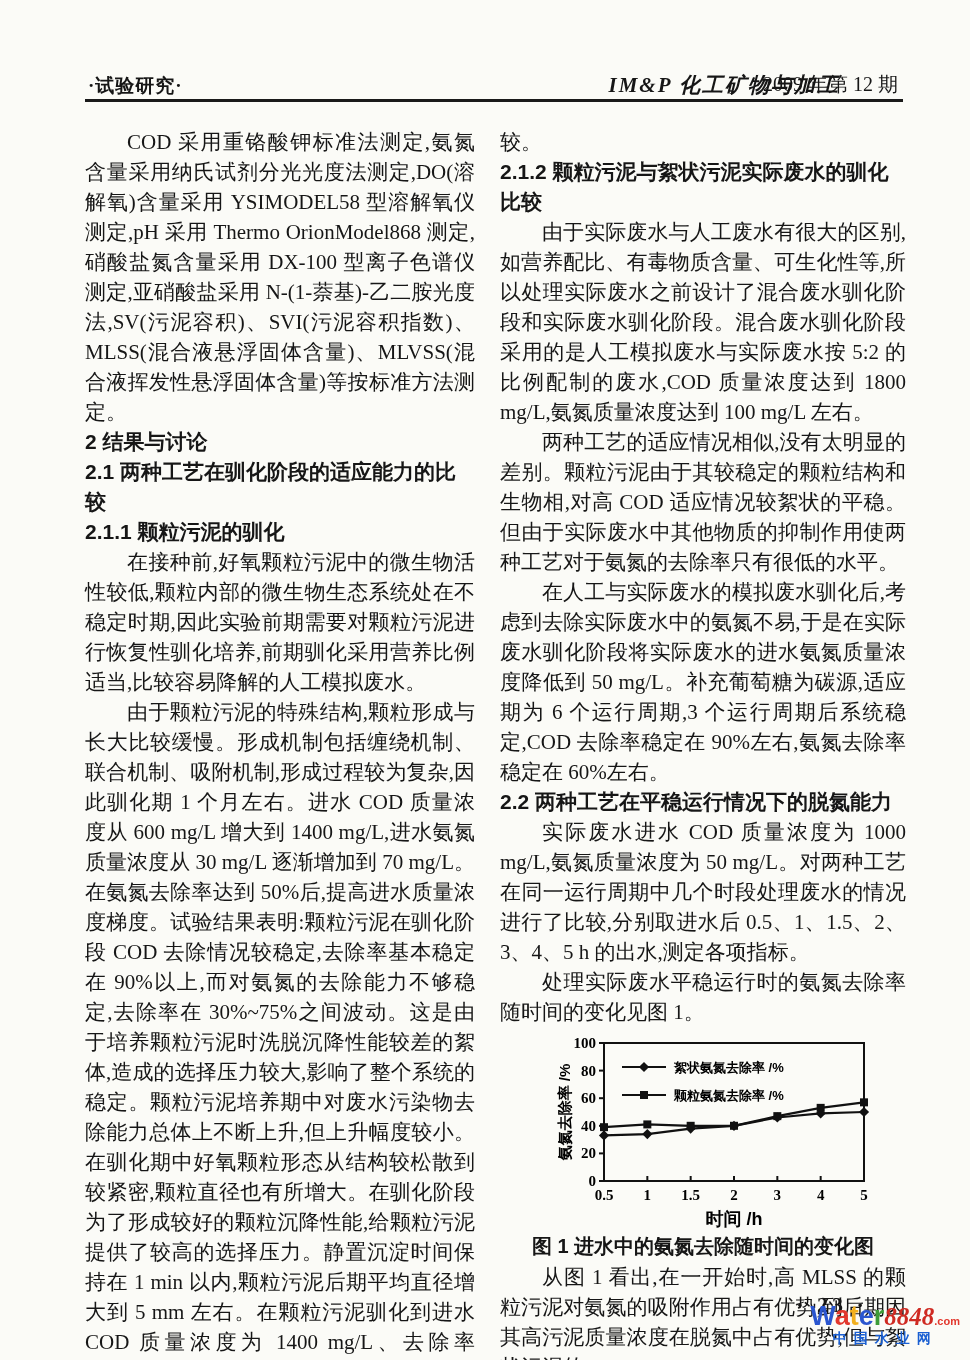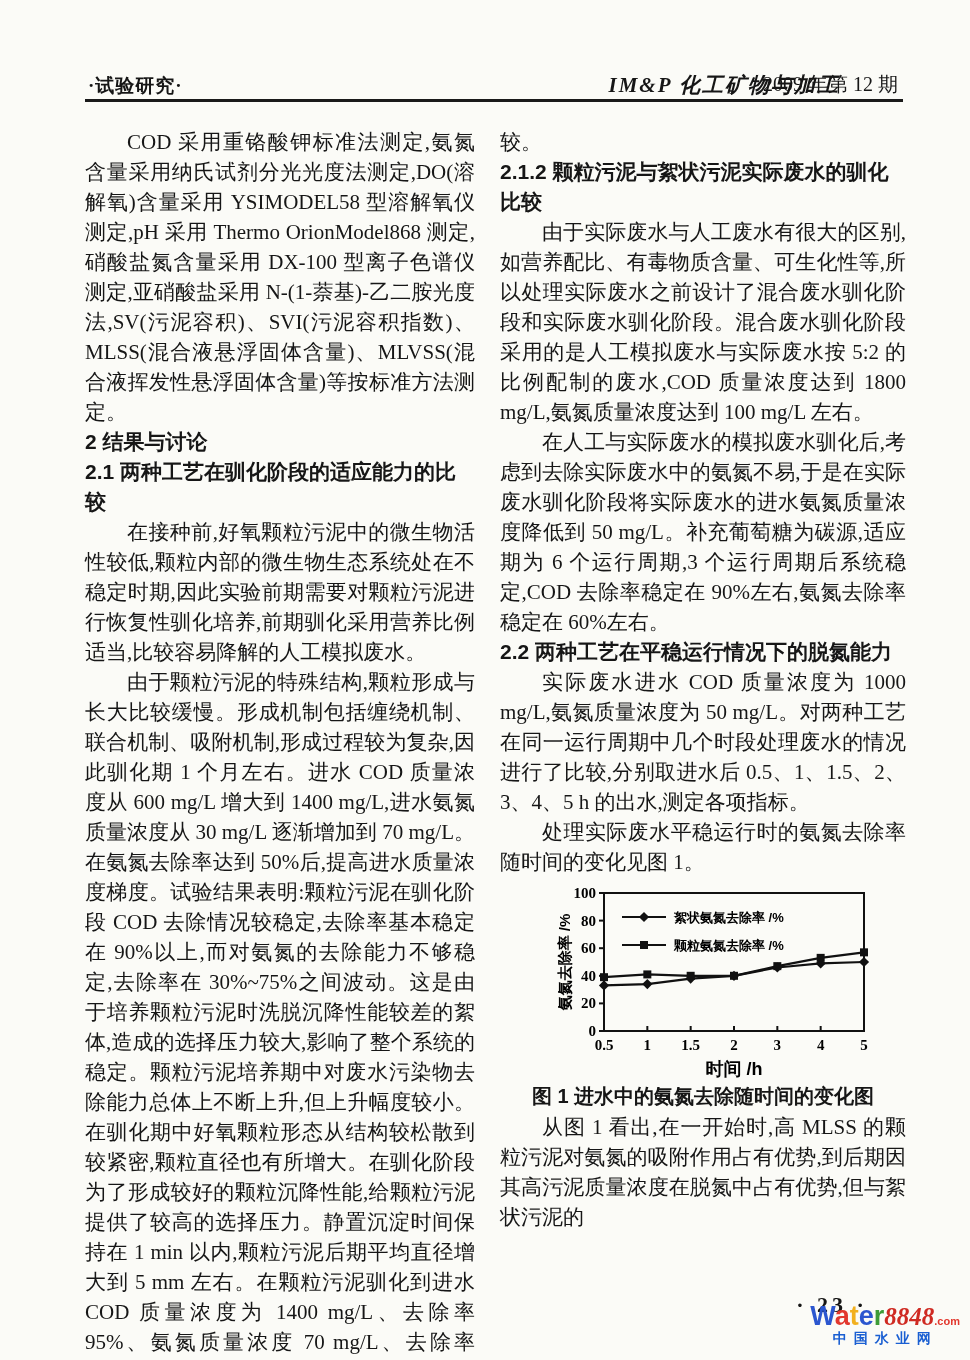--- a/index.html
+++ b/index.html
@@ -47,28 +47,30 @@
   <div class="hdr-left">·试验研究·</div>
   <div class="hdr-center">IM&amp;P 化工矿物与加工</div>
   <div class="hdr-right">2009 年第 12 期</div>
   <div class="hdr-rule"></div>
 
 
   <div class="col col-left">
     <p class="para">COD 采用重铬酸钾标准法测定,氨氮含量采用纳氏试剂分光光度法测定,DO(溶解氧)含量采用 YSIMODEL58 型溶解氧仪测定,pH 采用 Thermo OrionModel868 测定,硝酸盐氮含量采用 DX-100 型离子色谱仪测定,亚硝酸盐采用 N-(1-萘基)-乙二胺光度法,SV(污泥容积)、SVI(污泥容积指数)、MLSS(混合液悬浮固体含量)、MLVSS(混合液挥发性悬浮固体含量)等按标准方法测定。</p>
     <h3 class="hd">2  结果与讨论</h3>
     <h3 class="hd">2.1  两种工艺在驯化阶段的适应能力的比较</h3>
+    <h3 class="hd">2.1.1  颗粒污泥的驯化</h3>
     <p class="para">在接种前,好氧颗粒污泥中的微生物活性较低,颗粒内部的微生物生态系统处在不稳定时期,因此实验前期需要对颗粒污泥进行恢复性驯化培养,前期驯化采用营养比例适当,比较容易降解的人工模拟废水。</p>
     <p class="para">由于颗粒污泥的特殊结构,颗粒形成与长大比较缓慢。形成机制包括缠绕机制、联合机制、吸附机制,形成过程较为复杂,因此驯化期 1 个月左右。进水 COD 质量浓度从 600 mg/L 增大到 1400 mg/L,进水氨氮质量浓度从 30 mg/L 逐渐增加到 70 mg/L。在氨氮去除率达到 50%后,提高进水质量浓度梯度。试验结果表明:颗粒污泥在驯化阶段 COD 去除情况较稳定,去除率基本稳定在 90%以上,而对氨氮的去除能力不够稳定,去除率在 30%~75%之间波动。这是由于培养颗粒污泥时洗脱沉降性能较差的絮体,造成的选择压力较大,影响了整个系统的稳定。颗粒污泥培养期中对废水污染物去除能力总体上不断上升,但上升幅度较小。在驯化期中好氧颗粒形态从结构较松散到较紧密,颗粒直径也有所增大。在驯化阶段为了形成较好的颗粒沉降性能,给颗粒污泥提供了较高的选择压力。静置沉淀时间保持在 1 min 以内,颗粒污泥后期平均直径增大到 5 mm 左右。在颗粒污泥驯化到进水 COD 质量浓度为 1400 mg/L、去除率 95%、氨氮质量浓度 70 mg/L、去除率 75%时,引入絮状污泥进行驯化比</p>
   </div>
 
   <div class="col col-right">
     <p class="cont">较。</p>
     <h3 class="hd">2.1.2  颗粒污泥与絮状污泥实际废水的驯化比较</h3>
     <p class="para">由于实际废水与人工废水有很大的区别,如营养配比、有毒物质含量、可生化性等,所以处理实际废水之前设计了混合废水驯化阶段和实际废水驯化阶段。混合废水驯化阶段采用的是人工模拟废水与实际废水按 5:2 的比例配制的废水,COD 质量浓度达到 1800 mg/L,氨氮质量浓度达到 100 mg/L 左右。</p>
+    <p class="para">两种工艺的适应情况相似,没有太明显的差别。颗粒污泥由于其较稳定的颗粒结构和生物相,对高 COD 适应情况较絮状的平稳。但由于实际废水中其他物质的抑制作用使两种工艺对于氨氮的去除率只有很低的水平。</p>
     <p class="para">在人工与实际废水的模拟废水驯化后,考虑到去除实际废水中的氨氮不易,于是在实际废水驯化阶段将实际废水的进水氨氮质量浓度降低到 50 mg/L。补充葡萄糖为碳源,适应期为 6 个运行周期,3 个运行周期后系统稳定,COD 去除率稳定在 90%左右,氨氮去除率稳定在 60%左右。</p>
     <h3 class="hd">2.2  两种工艺在平稳运行情况下的脱氮能力</h3>
     <p class="para">实际废水进水 COD 质量浓度为 1000 mg/L,氨氮质量浓度为 50 mg/L。对两种工艺在同一运行周期中几个时段处理废水的情况进行了比较,分别取进水后 0.5、1、1.5、2、3、4、5 h 的出水,测定各项指标。</p>
     <p class="para">处理实际废水平稳运行时的氨氮去除率随时间的变化见图 1。</p>
 
     <div class="figure">
       <svg id="chart" width="324" height="200" viewBox="0 0 324 200">
           <rect x="48" y="12" width="260" height="138" fill="none" stroke="#111111" stroke-width="2"></rect>
           <line x1="43" y1="150" x2="48" y2="150" stroke="#111111" stroke-width="2"></line>
           <text x="40" y="155" text-anchor="end" font-size="15" font-weight="bold">0</text>

